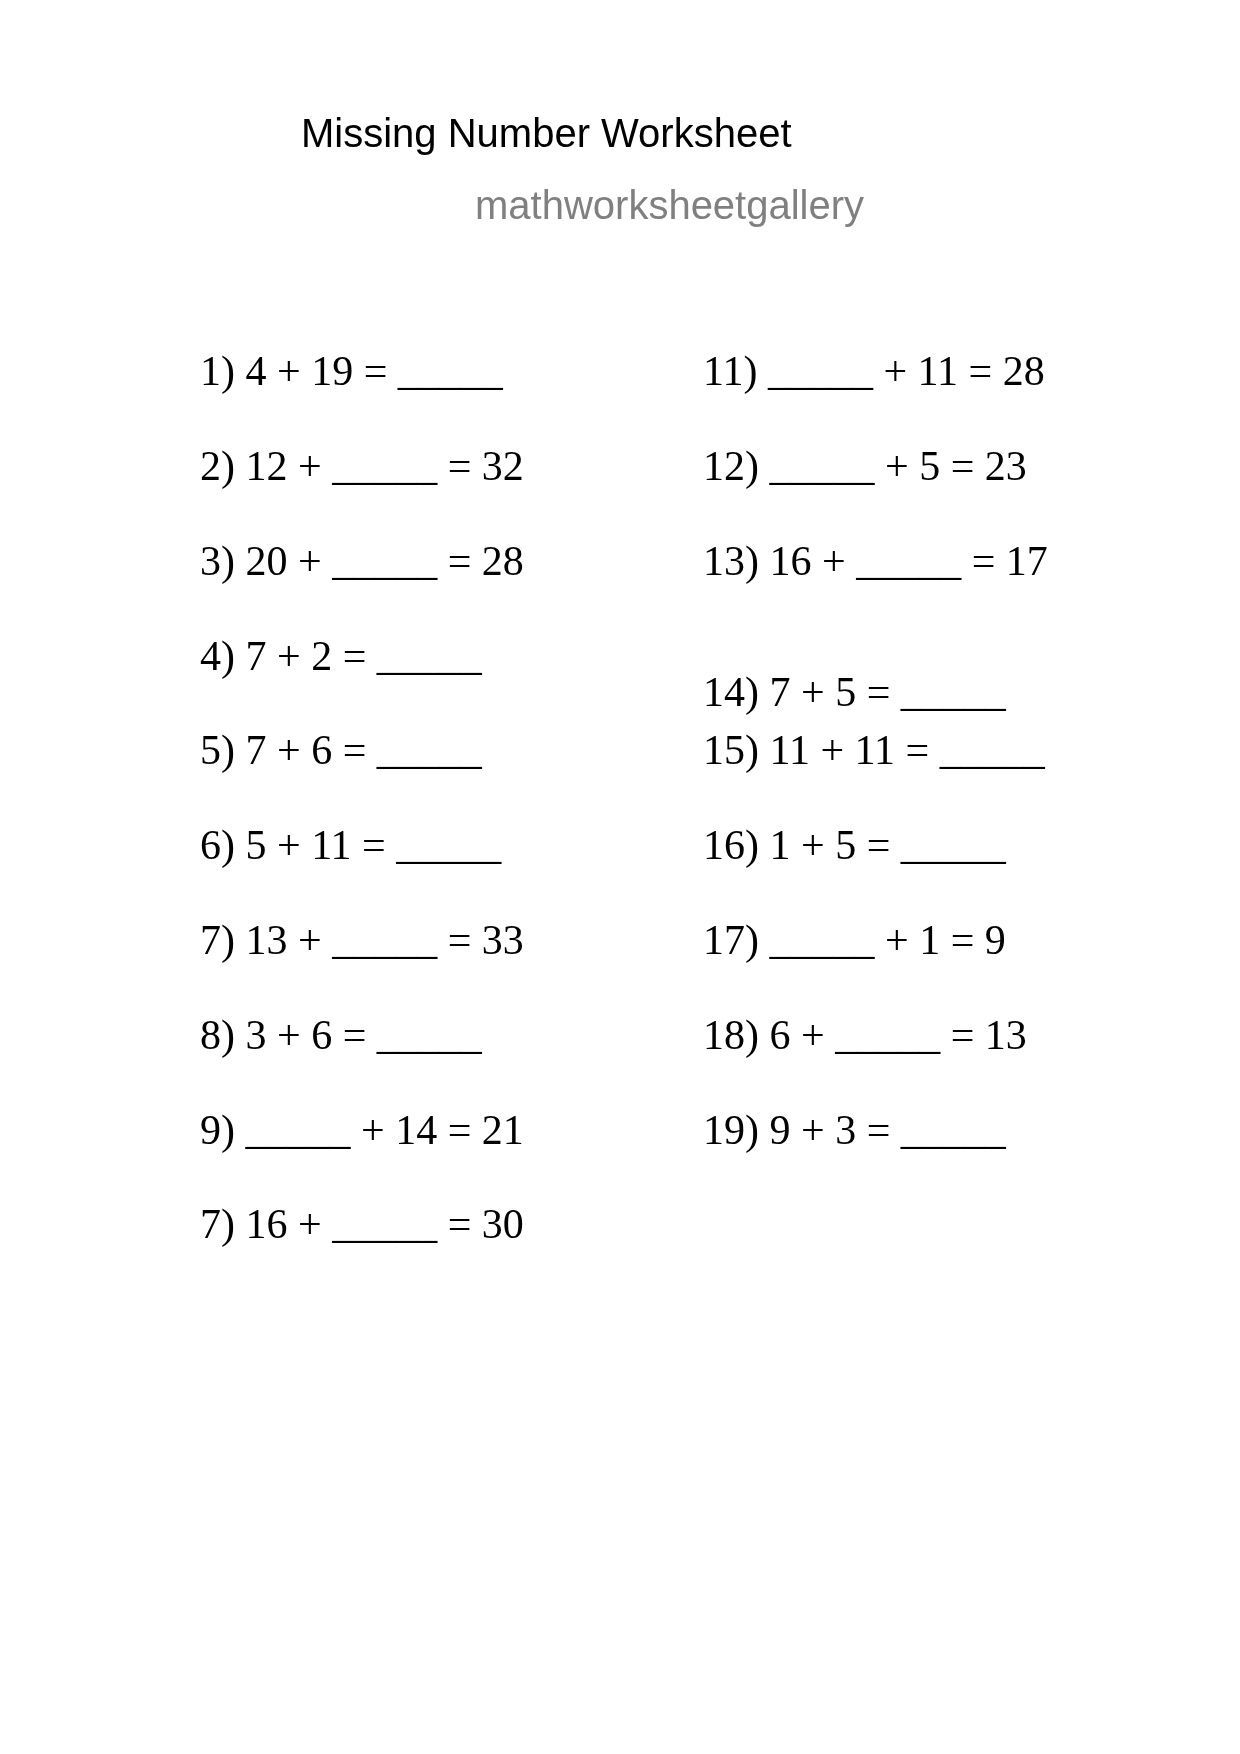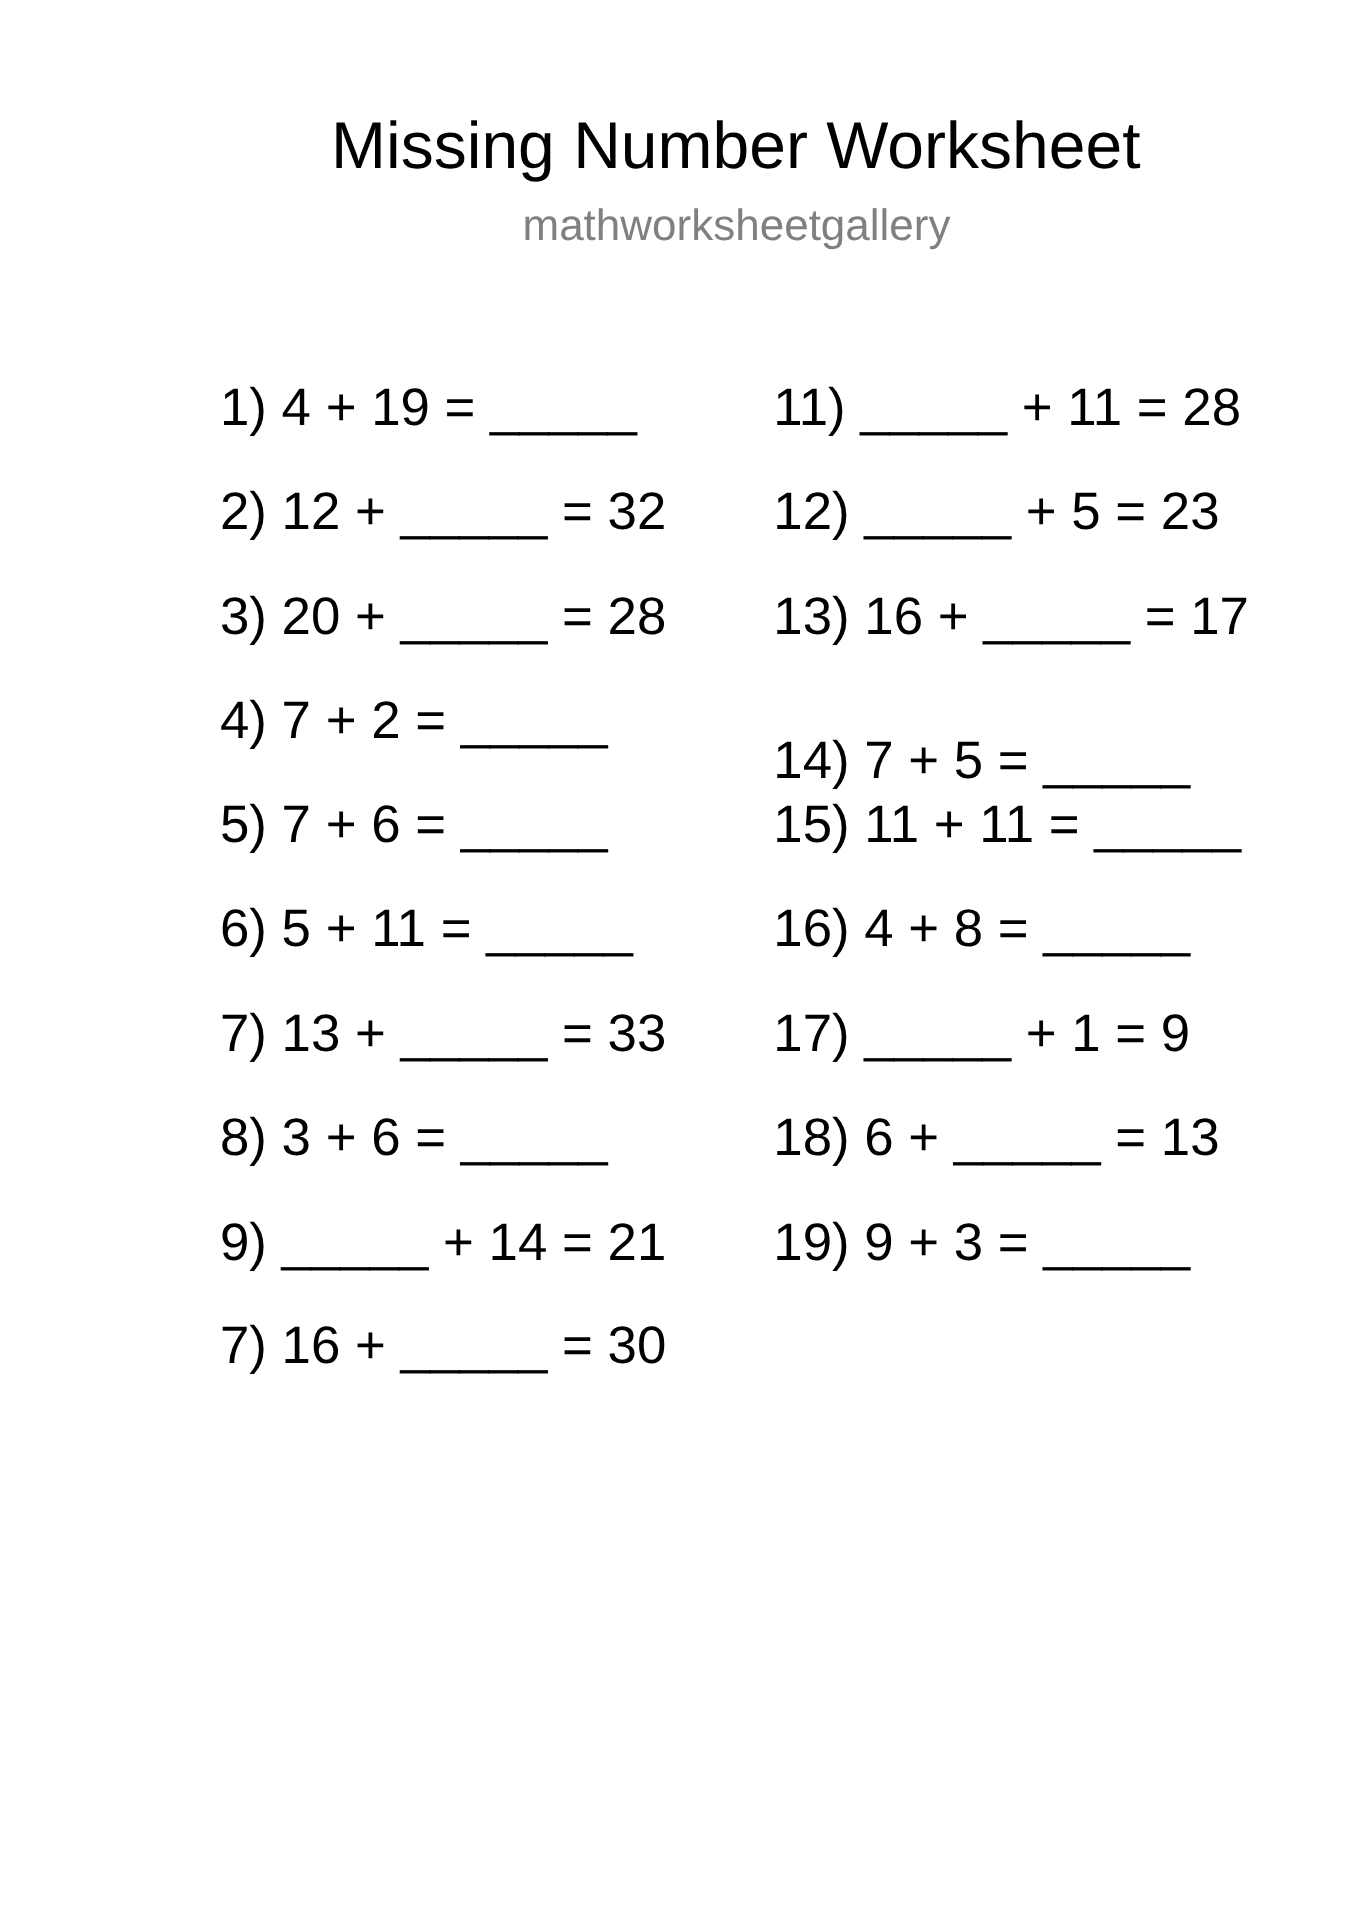--- a/index.html
+++ b/index.html
@@ -12,21 +12,21 @@
       height: 1754px;
       position: relative;
       overflow: hidden;
       font-family: "Liberation Sans", sans-serif;
       color: #000000;
     }
     .title {
       position: absolute;
       left: 301px;
       top: 98px;
-      font-size: 60px;
+      font-size: 40px;
       line-height: 70px;
       white-space: nowrap;
       margin: 0;
       font-weight: normal;
     }
     .subtitle {
       position: absolute;
       left: 475px;
       top: 181px;
       font-size: 40px;
@@ -36,23 +36,24 @@
     }
     .column {
       position: absolute;
       top: 0;
     }
     .col-left { left: 200px; }
     .col-right { left: 703px; }
     .problem {
       position: absolute;
       left: 0;
-      font-size: 48px;
+      font-size: 42px;
       line-height: 56px;
       white-space: nowrap;
+      font-family: Liberation Serif, serif;
     }
   </style>
 </head>
 <body>
 
 <h1 class="title">Missing Number Worksheet</h1>
 <div class="subtitle">mathworksheetgallery</div>
 
 <div class="column col-left">
   <div class="problem" style="top:343px">1) 4 + 19 = _____</div>
@@ -66,17 +67,17 @@
   <div class="problem" style="top:1102px">9) _____ + 14 = 21</div>
   <div class="problem" style="top:1196px">7) 16 + _____ = 30</div>
 </div>
 
 <div class="column col-right">
   <div class="problem" style="top:343px">11) _____ + 11 = 28</div>
   <div class="problem" style="top:438px">12) _____ + 5 = 23</div>
   <div class="problem" style="top:533px">13) 16 + _____ = 17</div>
   <div class="problem" style="top:664px">14) 7 + 5 = _____</div>
   <div class="problem" style="top:722px">15) 11 + 11 = _____</div>
-  <div class="problem" style="top:817px">16) 4 + 8 = _____</div>
+  <div class="problem" style="top:817px">16) 1 + 5 = _____</div>
   <div class="problem" style="top:912px">17) _____ + 1 = 9</div>
   <div class="problem" style="top:1007px">18) 6 + _____ = 13</div>
   <div class="problem" style="top:1102px">19) 9 + 3 = _____</div>
 </div>
 
 </body></html>

